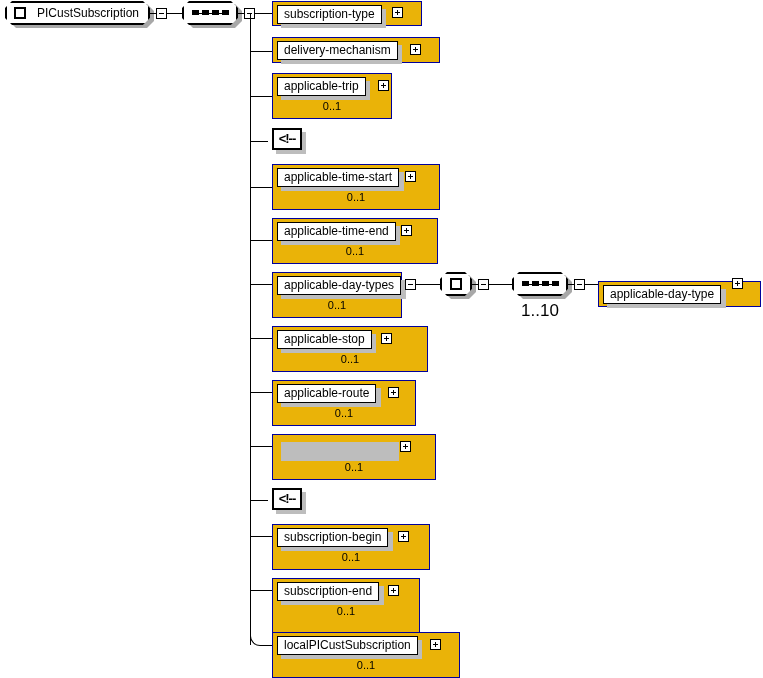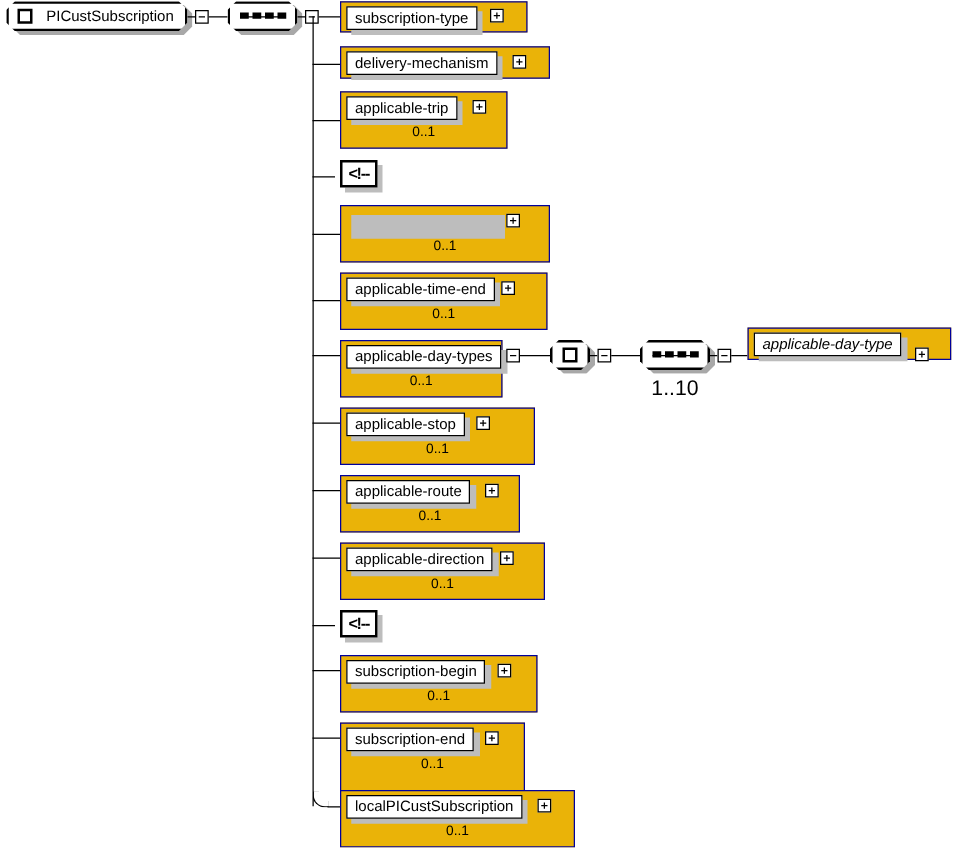--- a/index.html
+++ b/index.html
@@ -233,32 +233,33 @@
     <div class="namebox">subscription-type</div>
   </div>
   <div class="toggle plus" style="left:392px; top:7px;"></div>
 
   <div class="elbox" style="left:272px; top:37px; width:168px; height:26px;">
     <div class="namebox-shadow" style="left: 8px; top: 7px; width: 121px; height: 19px;"></div>
     <div class="namebox">delivery-mechanism</div>
   </div>
   <div class="toggle plus" style="left:410px; top:44px;"></div>
 
-  <div class="elbox" style="left:272px; top:73px; width:134px; height:46px;">
+  <div class="elbox" style="left:272px; top:73px; width:120px; height:46px;">
     <div class="namebox-shadow" style="left: 8px; top: 7px; width: 89px; height: 19px;"></div>
     <div class="namebox">applicable-trip</div>
     <div class="card" style="top:26px;">0..1</div>
   </div>
   <div class="toggle plus" style="left:378px; top:80px;"></div>
 
   <div class="comment-shadow" style="left:276px; top:132px; width:30px; height:22px;"></div>
   <div class="comment" style="left:272px; top:128px; width:30px; height:22px;">&lt;!--</div>
 
   <div class="elbox" style="left:272px; top:164px; width:168px; height:46px;">
     <div class="namebox-shadow" style="left: 8px; top: 7px; width: 123px; height: 19px;"></div>
+    <div class="namebox">applicable-time-start</div>
     <div class="card" style="top:26px;">0..1</div>
   </div>
   <div class="toggle plus" style="left:405px; top:171px;"></div>
 
   <div class="elbox" style="left:272px; top:218px; width:166px; height:46px;">
     <div class="namebox-shadow" style="left: 8px; top: 7px; width: 119px; height: 19px;"></div>
     <div class="namebox">applicable-time-end</div>
     <div class="card" style="top:26px;">0..1</div>
   </div>
   <div class="toggle plus" style="left:401px; top:225px;"></div>
@@ -287,21 +288,21 @@
       <i></i>
       <i></i>
       <i></i>
   </div>
   <div style="position:absolute; left:512px; top:301px; width:56px; text-align:center; font-size:17px;">1..10</div>
 
   <div class="hline" style="left:568px; top:284px; width:6px;"></div>
   <div class="toggle" style="left:574px; top:279px;"></div>
 
   <div class="hline" style="left:585px; top:284px; width:13px;"></div>
-  <div class="elbox" style="left:598px; top:262px; width:163px; height:26px;font-style:italic;">
+  <div class="elbox" style="left:598px; top:281px; width:163px; height:26px;">
     <div class="namebox-shadow" style="left: 8px; top: 7px; width: 119px; height: 19px;"></div>
     <div class="namebox">applicable-day-type</div>
   </div>
   <div class="toggle plus" style="left:732px; top:278px;"></div>
 
   <div class="elbox" style="left:272px; top:326px; width:156px; height:46px;text-decoration:underline;">
     <div class="namebox-shadow" style="left: 8px; top: 7px; width: 95px; height: 19px;"></div>
     <div class="namebox">applicable-stop</div>
     <div class="card" style="top:26px;">0..1</div>
   </div>
@@ -309,21 +310,20 @@
 
   <div class="elbox" style="left:272px; top:380px; width:144px; height:46px;">
     <div class="namebox-shadow" style="left: 8px; top: 7px; width: 100px; height: 19px;"></div>
     <div class="namebox">applicable-route</div>
     <div class="card" style="top:26px;">0..1</div>
   </div>
   <div class="toggle plus" style="left:388px; top:387px;"></div>
 
   <div class="elbox" style="left:272px; top:434px; width:164px; height:46px;">
     <div class="namebox-shadow" style="left: 8px; top: 7px; width: 118px; height: 19px;"></div>
-    <div class="namebox">applicable-direction</div>
     <div class="card" style="top:26px;">0..1</div>
   </div>
   <div class="toggle plus" style="left:400px; top:441px;"></div>
 
   <div class="comment-shadow" style="left:276px; top:492px; width:30px; height:22px;"></div>
   <div class="comment" style="left:272px; top:488px; width:30px; height:22px;">&lt;!--</div>
 
   <div class="elbox" style="left:272px; top:524px; width:158px; height:46px;">
     <div class="namebox-shadow" style="left: 8px; top: 7px; width: 112px; height: 19px;"></div>
     <div class="namebox">subscription-begin</div>

